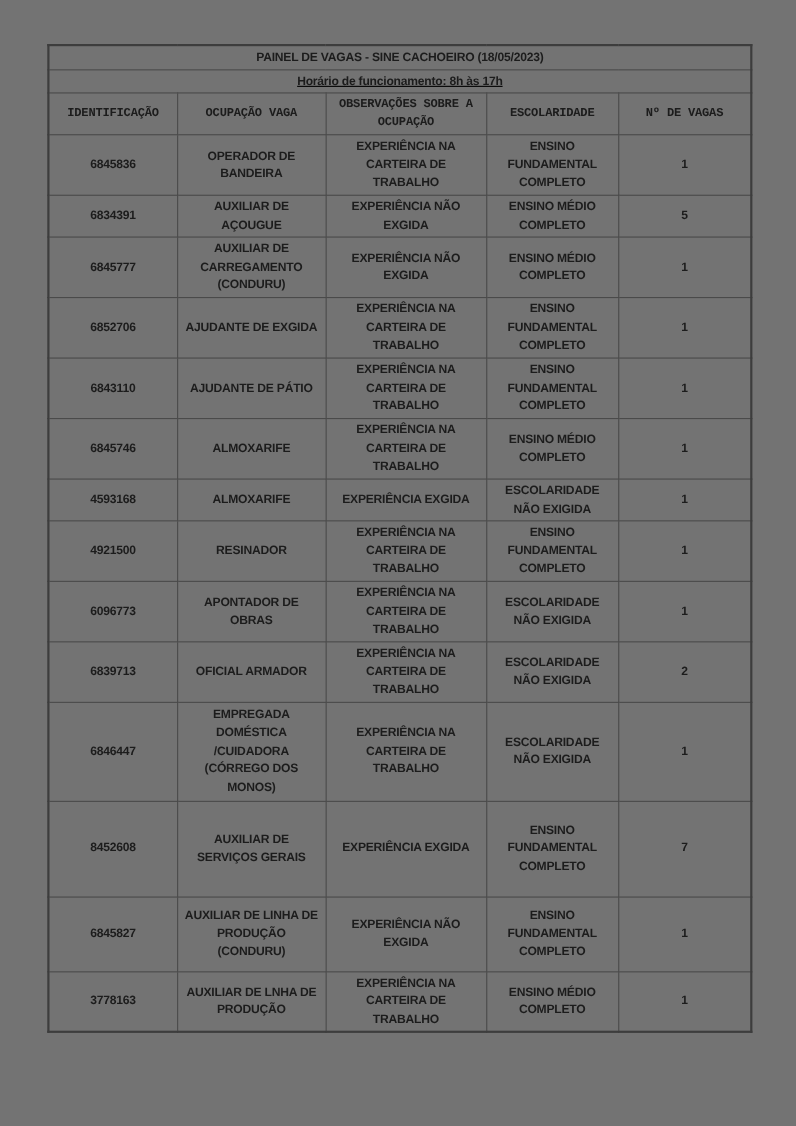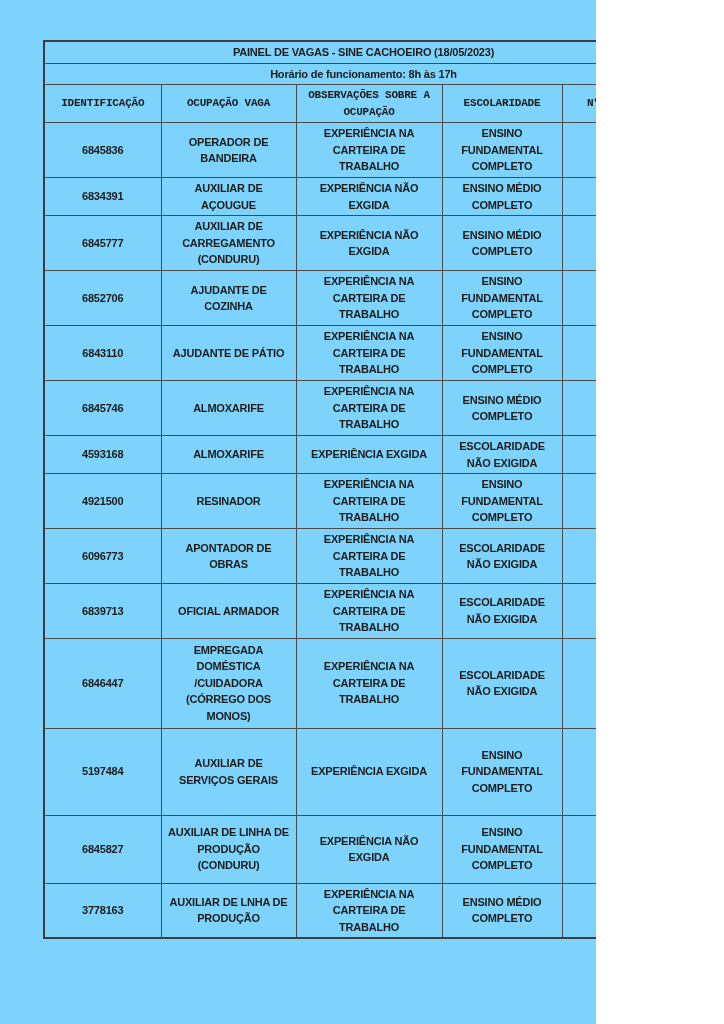--- a/index.html
+++ b/index.html
@@ -3,22 +3,22 @@
 <meta charset="utf-8">
 <style>
   * { margin: 0; padding: 0; box-sizing: border-box; }
   html, body {
     width: 724px; height: 1024px;
     background: #ffffff;
     font-family: "Liberation Sans", sans-serif;
   }
   .page {
     position: relative;
-    width: 596px; height: 1024px;
-    background: #7dd3fc;
+    width: 724px; height: 1024px;
+    background: #737373;
     overflow: hidden;
   }
   table.vagas {
     position: absolute;
     left: 43px; top: 40px;
     width: 639px;
     border-collapse: collapse;
     table-layout: fixed;
     border: 2px solid #3d3d3d;
   }
@@ -40,21 +40,21 @@
   }
   td.subtitle-cell {
     font-size: 11px;
   }
   td.col-header {
     font-size: 11px;
     letter-spacing: -0.35px;
     line-height: 1.45;
   }
   tr.h-title    { height: 22px; }
-  tr.h-subtitle { height: 18px; }
+  tr.h-subtitle { height: 18px; text-decoration: underline; }
   tr.h-header   { height: 37px; font-family: Liberation Mono, monospace; }
 </style>
 </head>
 <body>
 
 <div class="page">
   <table class="vagas">
     <colgroup>
       <col style="width:117px">
       <col style="width:135px">
@@ -93,21 +93,21 @@
       </tr>
       <tr style="height:55px">
         <td>6845777</td>
         <td>AUXILIAR DE CARREGAMENTO (CONDURU)</td>
         <td>EXPERIÊNCIA NÃO EXGIDA</td>
         <td>ENSINO MÉDIO COMPLETO</td>
         <td>1</td>
       </tr>
       <tr style="height:55px">
         <td>6852706</td>
-        <td>AJUDANTE DE COZINHA</td>
+        <td>AJUDANTE DE EXGIDA</td>
         <td>EXPERIÊNCIA NA CARTEIRA DE TRABALHO</td>
         <td>ENSINO FUNDAMENTAL COMPLETO</td>
         <td>1</td>
       </tr>
       <tr style="height:55px">
         <td>6843110</td>
         <td>AJUDANTE DE PÁTIO</td>
         <td>EXPERIÊNCIA NA CARTEIRA DE TRABALHO</td>
         <td>ENSINO FUNDAMENTAL COMPLETO</td>
         <td>1</td>
@@ -148,21 +148,21 @@
         <td>2</td>
       </tr>
       <tr style="height:90px">
         <td>6846447</td>
         <td>EMPREGADA DOMÉSTICA /CUIDADORA (CÓRREGO DOS MONOS)</td>
         <td>EXPERIÊNCIA NA CARTEIRA DE TRABALHO</td>
         <td>ESCOLARIDADE NÃO EXIGIDA</td>
         <td>1</td>
       </tr>
       <tr style="height:87px">
-        <td>5197484</td>
+        <td>8452608</td>
         <td>AUXILIAR DE SERVIÇOS GERAIS</td>
         <td>EXPERIÊNCIA EXGIDA</td>
         <td>ENSINO FUNDAMENTAL COMPLETO</td>
         <td>7</td>
       </tr>
       <tr style="height:68px">
         <td>6845827</td>
         <td>AUXILIAR DE LINHA DE PRODUÇÃO (CONDURU)</td>
         <td>EXPERIÊNCIA NÃO EXGIDA</td>
         <td>ENSINO FUNDAMENTAL COMPLETO</td>

